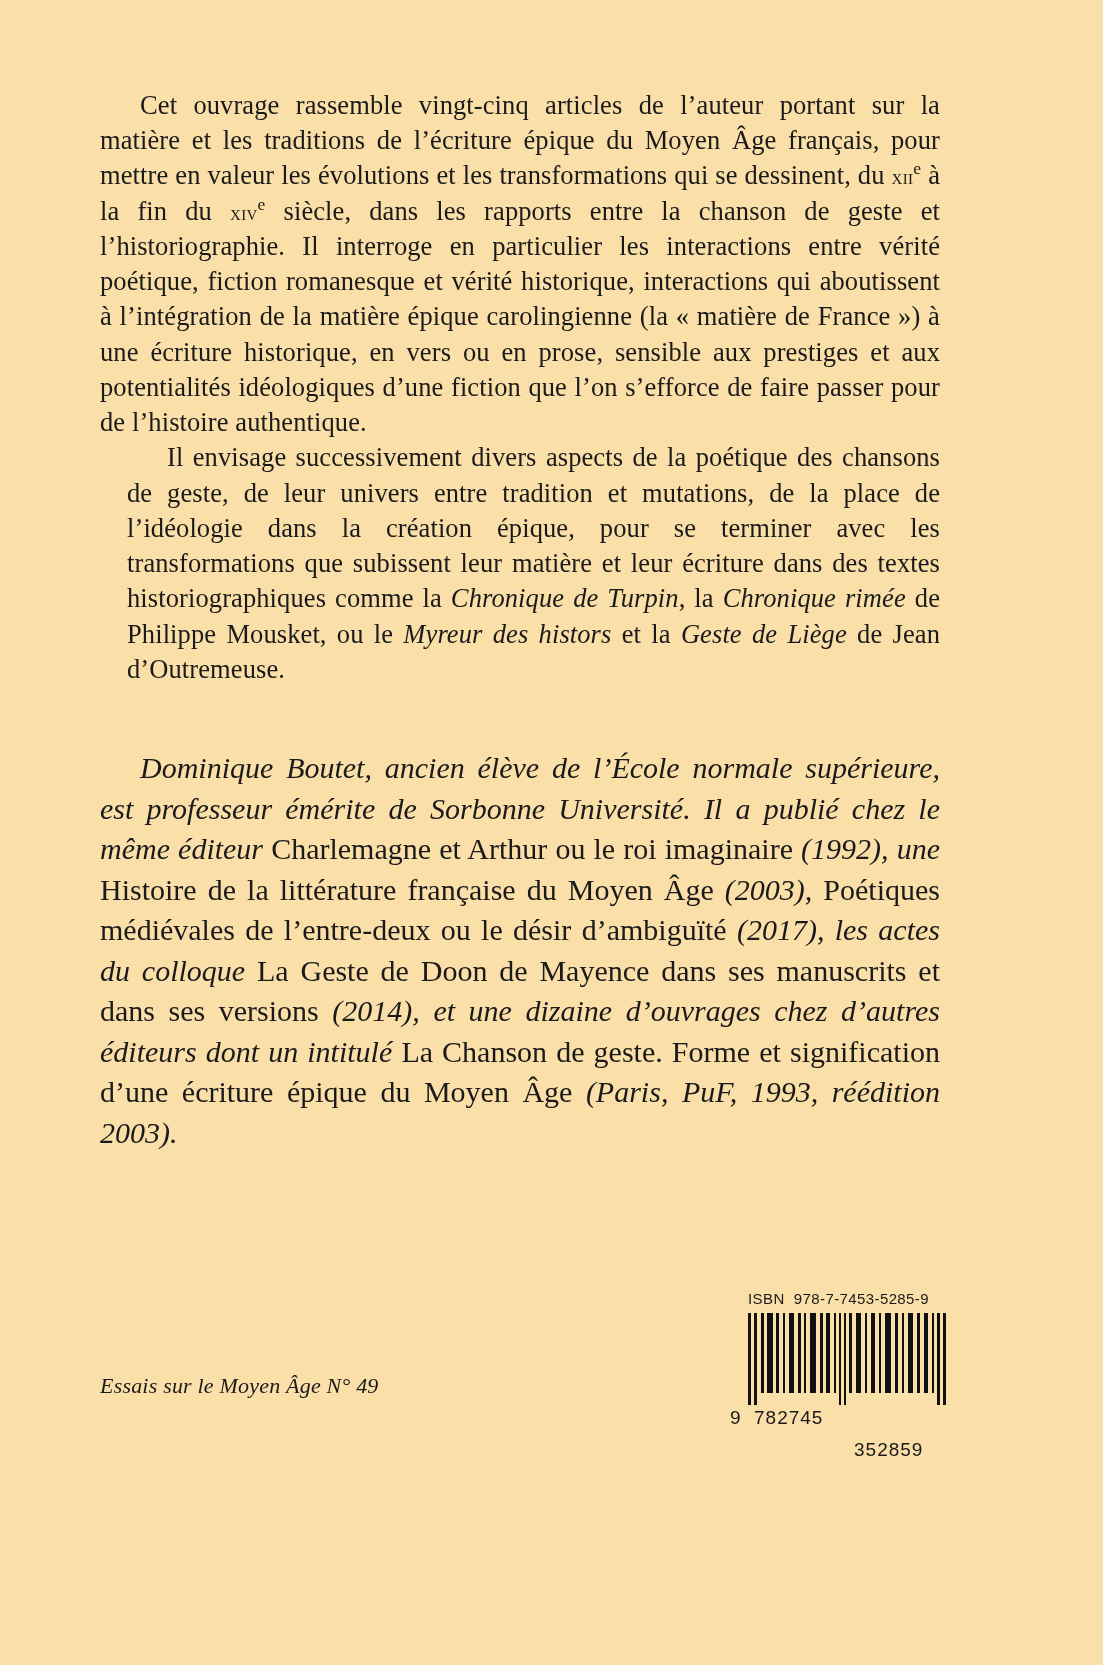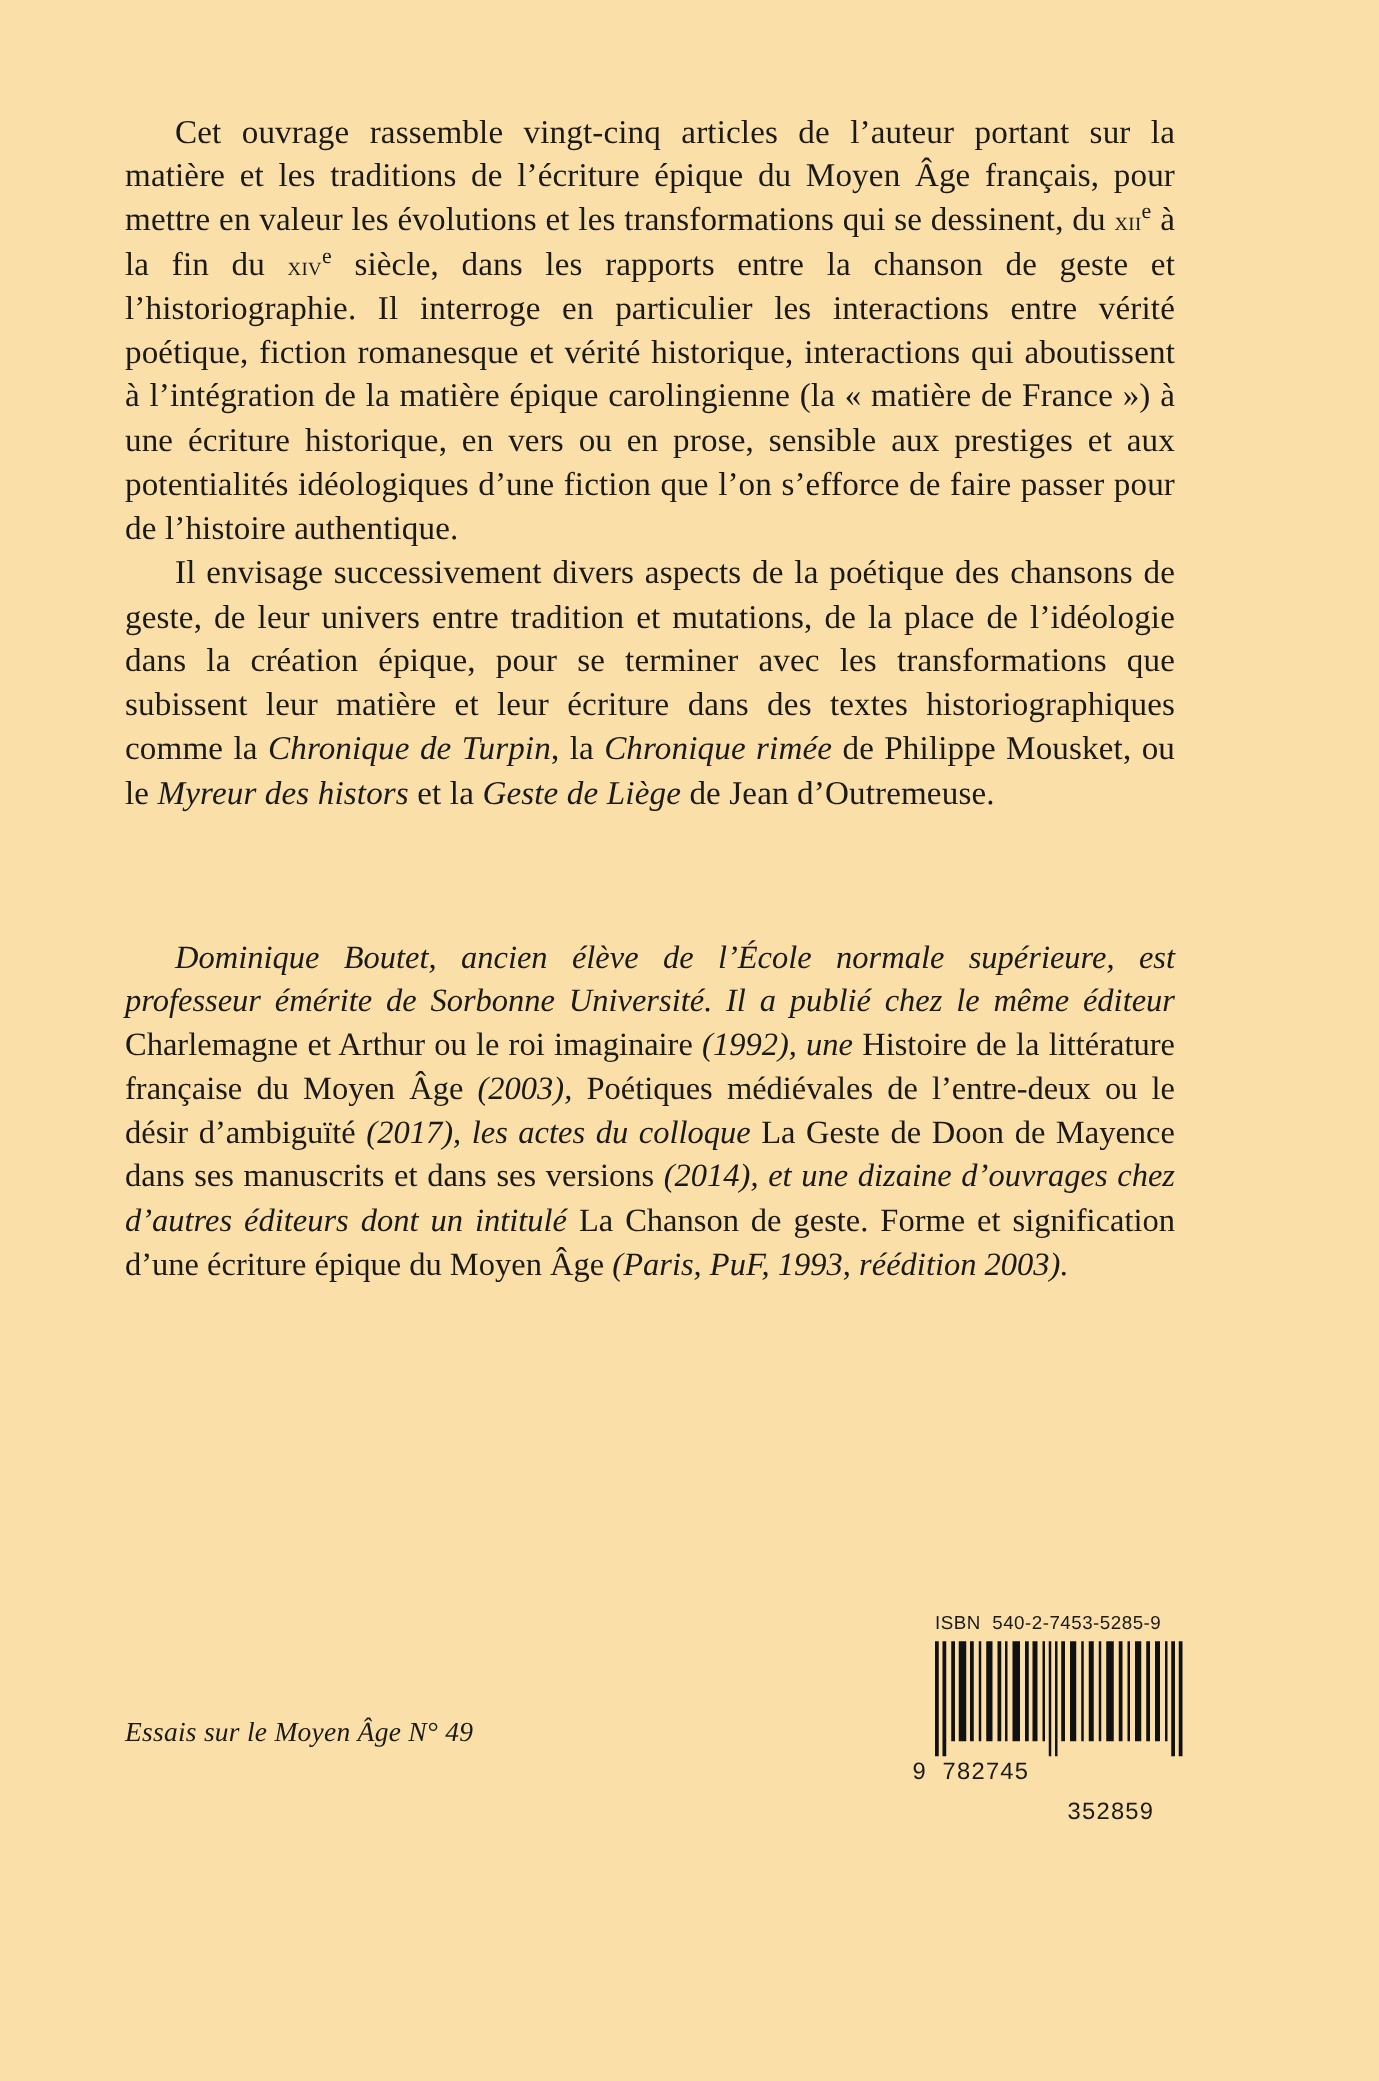--- a/index.html
+++ b/index.html
@@ -30,20 +30,21 @@
   .blurb p {
     margin: 0;
     text-align: justify;
     font-size: 26.5px;
     line-height: 1.33;
     text-indent: 40px;
     letter-spacing: 0.1px;
   }
   .blurb p + p {
     margin-top: 0;
+    margin-left: 27px;
   }
   .smallcaps {
     font-variant: small-caps;
     font-size: 0.82em;
     letter-spacing: 0.3px;
   }
   .sup {
     font-size: 0.66em;
     vertical-align: super;
     line-height: 0;
@@ -52,21 +53,21 @@
 
   .bio {
     position: absolute;
     left: 100px;
     top: 748px;
     width: 840px;
   }
   .bio p {
     margin: 0;
     text-align: justify;
-    font-size: 26px;
+    font-size: 30px;
     line-height: 1.35;
     text-indent: 40px;
     font-style: italic;
   }
   .bio .rom {
     font-style: normal;
   }
 
   .series {
     position: absolute;
@@ -142,21 +143,21 @@
   </div>
 
   <div class="bio">
     <p><span>Dominique Boutet, ancien élève de l’École normale supérieure, est professeur émérite de Sorbonne Université. Il a publié chez le même éditeur </span><span class="rom">Charlemagne et Arthur ou le roi imaginaire</span><span> (1992), une </span><span class="rom">Histoire de la littérature française du Moyen Âge</span><span> (2003), </span><span class="rom">Poétiques médiévales de l’entre-deux ou le désir d’ambiguïté</span><span> (2017), les actes du colloque </span><span class="rom">La Geste de Doon de Mayence dans ses manuscrits et dans ses versions</span><span> (2014), et une dizaine d’ouvrages chez d’autres éditeurs dont un intitulé </span><span class="rom">La Chanson de geste. Forme et signification d’une écriture épique du Moyen Âge</span><span> (Paris, PuF, 1993, réédition 2003).</span></p>
   </div>
 
   <div class="series">Essais sur le Moyen Âge N° 49</div>
 
   <div class="barcode-block">
     <div class="isbn-text">
-      <span>ISBN</span>&nbsp;&nbsp;<span>540-2-7453-5285-9</span>
+      <span>ISBN</span>&nbsp;&nbsp;<span>978-7-7453-5285-9</span>
     </div>
     <div class="bars">
       <span class="tall" style="left:0px;width:3px;"></span>
       <span class="tall" style="left:6px;width:3px;"></span>
       <span style="left:13px;width:3px;"></span>
       <span style="left:19px;width:6px;"></span>
       <span style="left:28px;width:3px;"></span>
       <span style="left:35px;width:2px;"></span>
       <span style="left:41px;width:5px;"></span>
       <span style="left:50px;width:3px;"></span>

